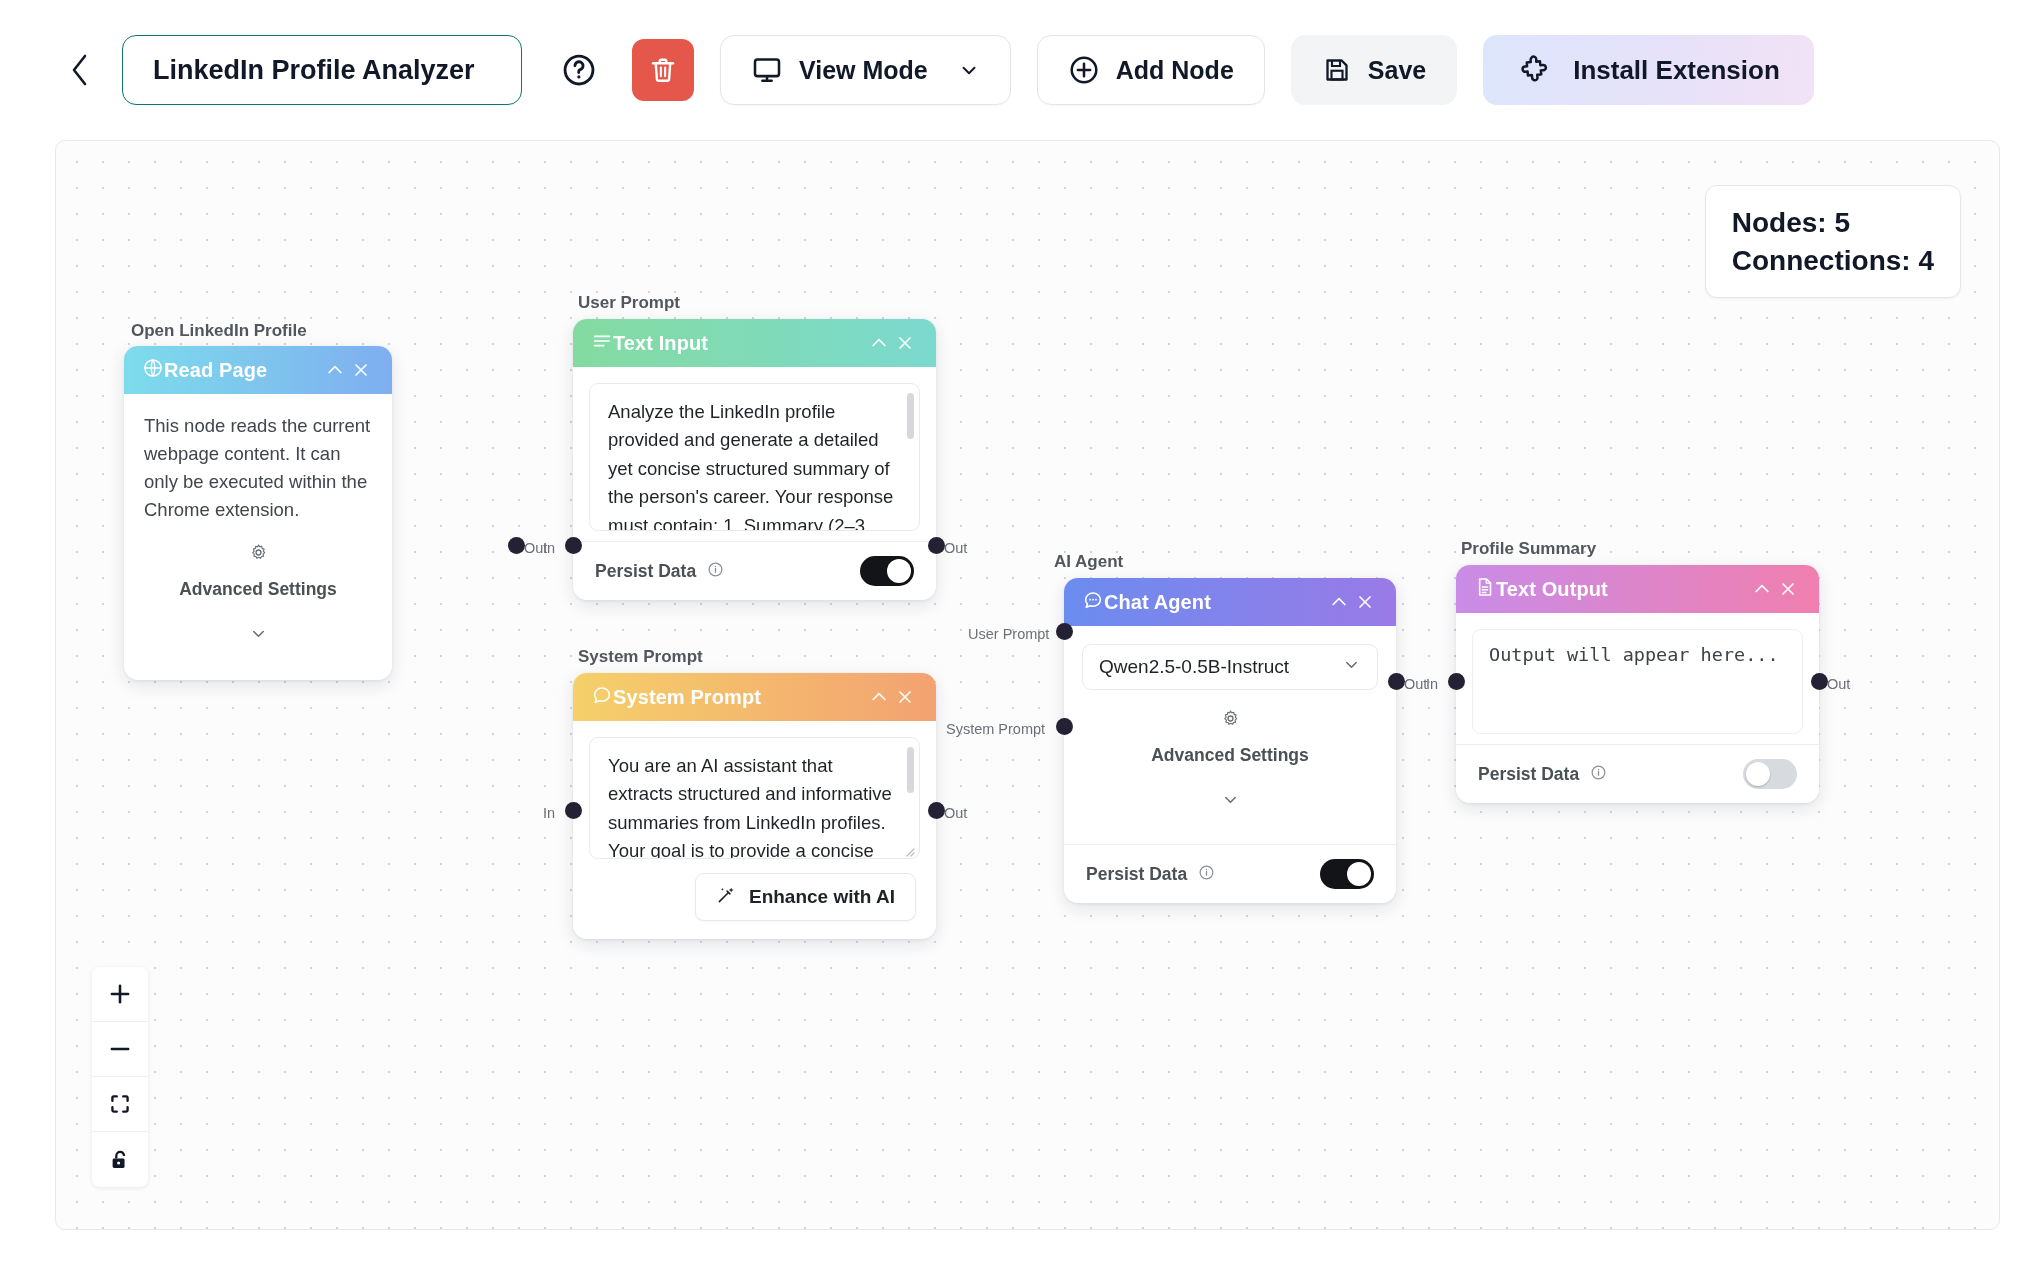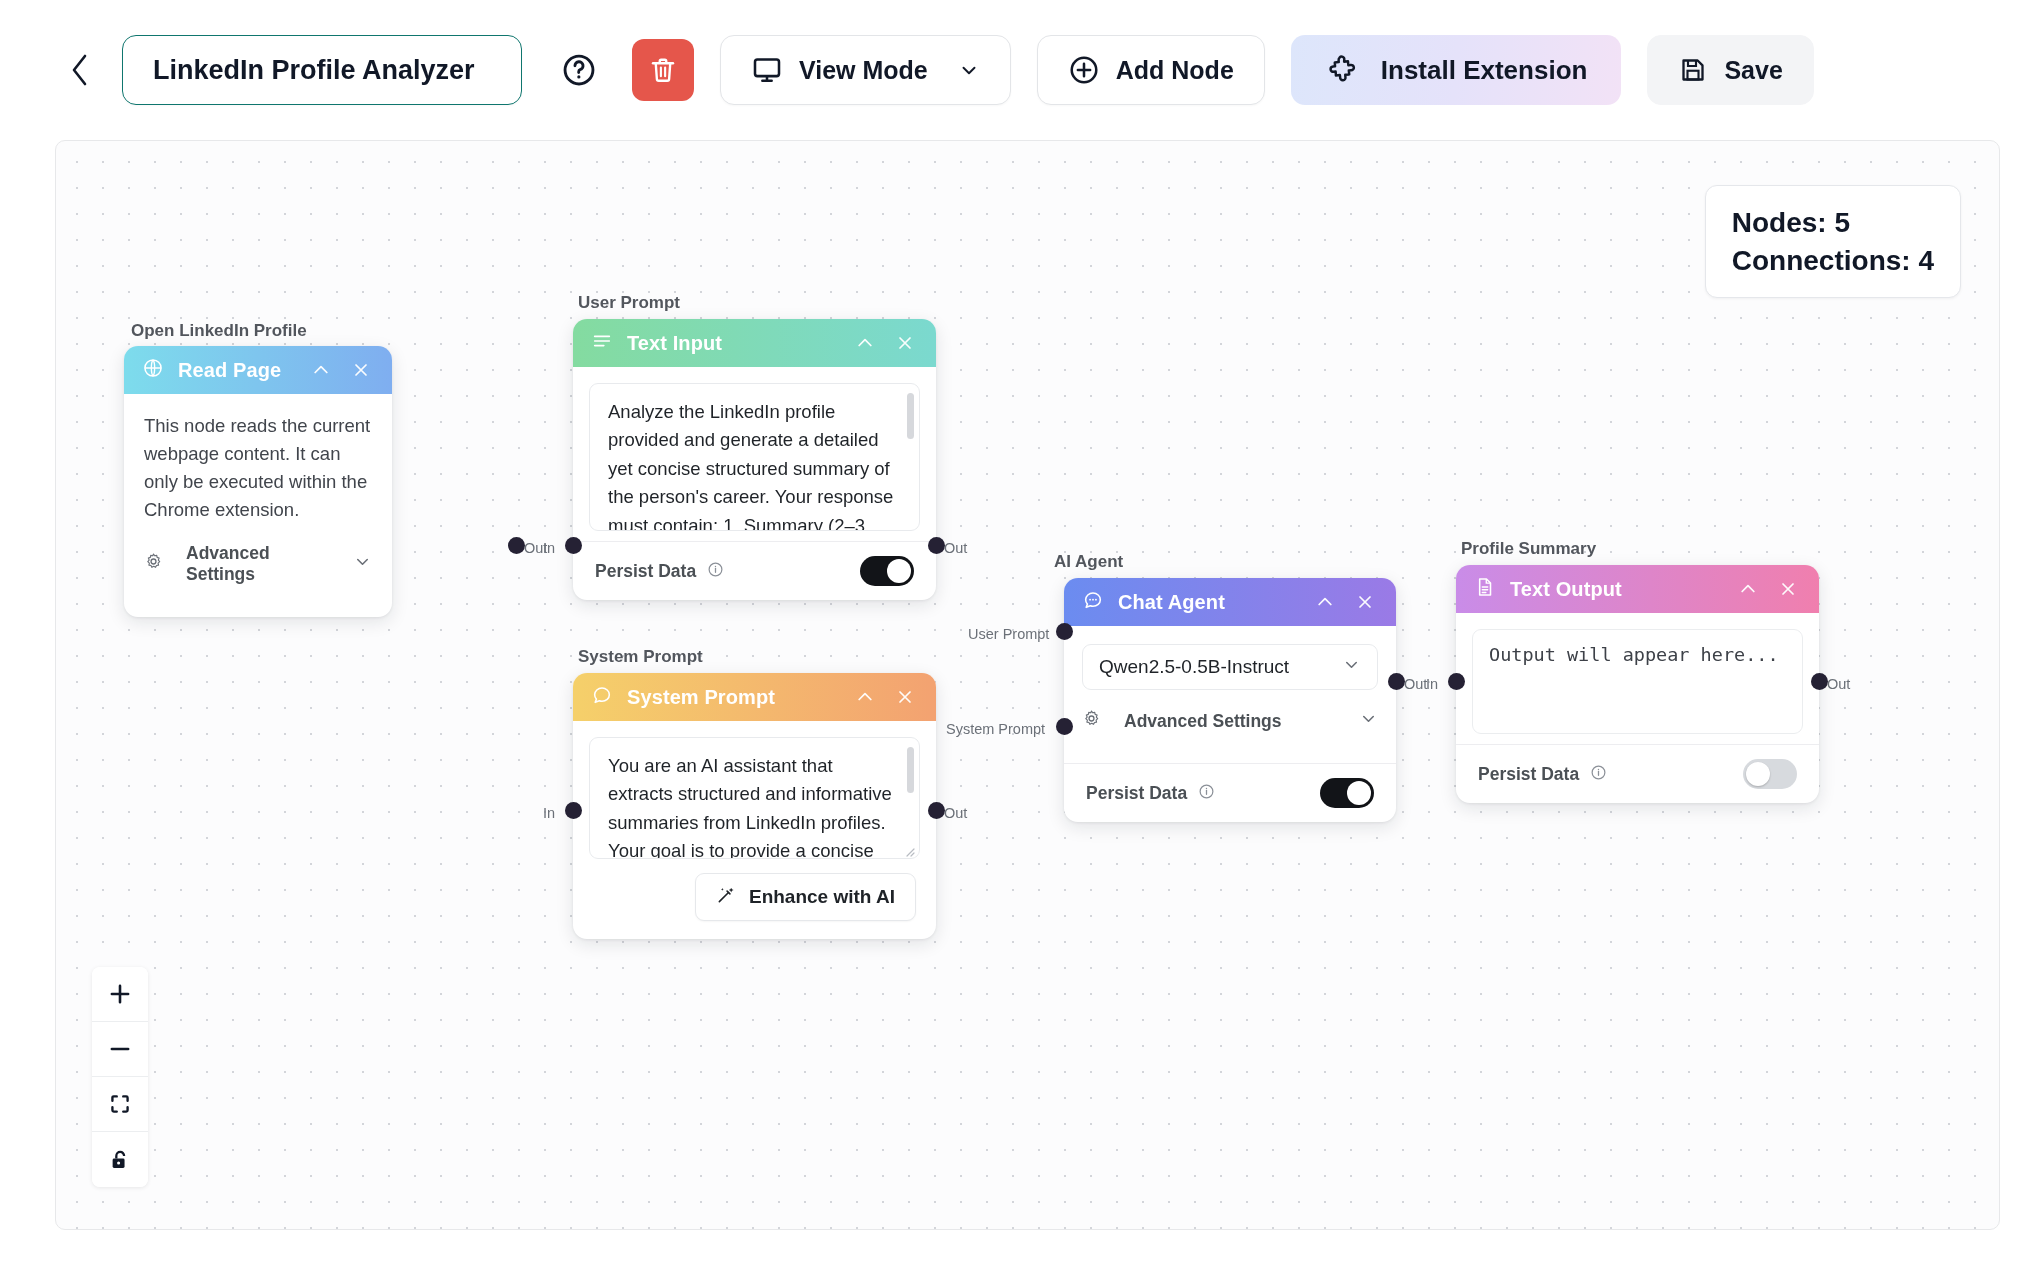--- a/index.html
+++ b/index.html
@@ -151,21 +151,20 @@
     font-size: 17px;
     font-weight: 700;
     color: #52565d;
     white-space: nowrap;
   }
   .node-head {
     height: 48px;
     display: flex; align-items: center;
     padding: 0 18px;
     color: #fff;
-    gap: 14px;
   }
   .node-head .htitle {
     font-size: 20px;
     font-weight: 700;
     flex: 1;
     letter-spacing: .1px;
   }
   .head-act {
     width: 26px; height: 26px;
     display: flex; align-items: center; justify-content: center;
@@ -174,26 +173,27 @@
   .node-body { padding: 18px 20px 16px 20px; }
 
   .desc {
     font-size: 18.5px;
     line-height: 1.52;
     color: #41454c;
     margin: 0 0 16px 0;
   }
   .adv-row {
     display: flex; align-items: center;
-    gap: 23px;
+    gap: 12px;
     font-size: 17.5px;
     font-weight: 700;
     color: #4b5055;
     cursor: pointer;
     padding: 3px 0 2px 0;
+    flex-direction: column;
   }
   .adv-row .sp { flex: 1; }
 
   .ta {
     position: relative;
     border: 1px solid #e8eaed;
     border-radius: 9px;
     background: #fff;
     padding: 14px 18px 0 18px;
     overflow: hidden;
@@ -350,34 +350,34 @@
   </div>
 
   <div class="tb-btn">
     <svg width="32" height="32" viewBox="0 0 24 24" fill="none">
       <circle cx="12" cy="12" r="9.2" stroke="#111827" stroke-width="1.9"></circle>
       <path d="M12 7.4v9.2M7.4 12h9.2" stroke="#111827" stroke-width="1.9" stroke-linecap="round"></path>
     </svg>
     <span>Add Node</span>
   </div>
 
-  <div class="tb-btn install">
-    <svg width="34" height="34" viewBox="0 0 24 24" fill="none">
-      <path d="M10.3 3.2a1.9 1.9 0 0 1 3.3 1.5l-.1 1.4 2.7-.2.3 2.8 1.4-.2a1.9 1.9 0 1 1 .4 3.7l-1.5.1.3 2.8-2.8.2.1 1.5a1.9 1.9 0 1 1-3.7.3l-.2-1.5-2.8.3-.2-2.8-1.5.2a1.9 1.9 0 1 1-.3-3.8l1.4-.1-.2-2.7 2.8-.3-.1-1.4c-.04-.66.2-1.25.7-1.6z" stroke="#111827" stroke-width="1.75" stroke-linejoin="round"></path>
-    </svg>
-    <span>Install Extension</span>
-  </div>
-
   <div class="tb-btn save">
     <svg width="30" height="30" viewBox="0 0 24 24" fill="none">
       <path d="M4.4 4.4h11.3L19.6 8.3v11.3H4.4z" stroke="#111827" stroke-width="1.85" stroke-linejoin="round"></path>
       <path d="M8 4.6v4.2h6.4V4.6" stroke="#111827" stroke-width="1.7"></path>
       <rect x="7.6" y="12.6" width="8.8" height="7" stroke="#111827" stroke-width="1.7"></rect>
     </svg>
     <span>Save</span>
+  </div>
+
+  <div class="tb-btn install">
+    <svg width="34" height="34" viewBox="0 0 24 24" fill="none">
+      <path d="M10.3 3.2a1.9 1.9 0 0 1 3.3 1.5l-.1 1.4 2.7-.2.3 2.8 1.4-.2a1.9 1.9 0 1 1 .4 3.7l-1.5.1.3 2.8-2.8.2.1 1.5a1.9 1.9 0 1 1-3.7.3l-.2-1.5-2.8.3-.2-2.8-1.5.2a1.9 1.9 0 1 1-.3-3.8l1.4-.1-.2-2.7 2.8-.3-.1-1.4c-.04-.66.2-1.25.7-1.6z" stroke="#111827" stroke-width="1.75" stroke-linejoin="round"></path>
+    </svg>
+    <span>Install Extension</span>
   </div>
 </div>
 
 <div class="canvas-wrap">
 
   <svg class="edges">
 
     <path d="M 460 404 C 480 404, 490 404, 510 404" stroke="#b9bcd6" stroke-width="2.2" fill="none"></path>
 
     <path d="M 910 404 C 985 404, 940 490, 1010 490" stroke="#b9bcd6" stroke-width="2.2" fill="none"></path>

